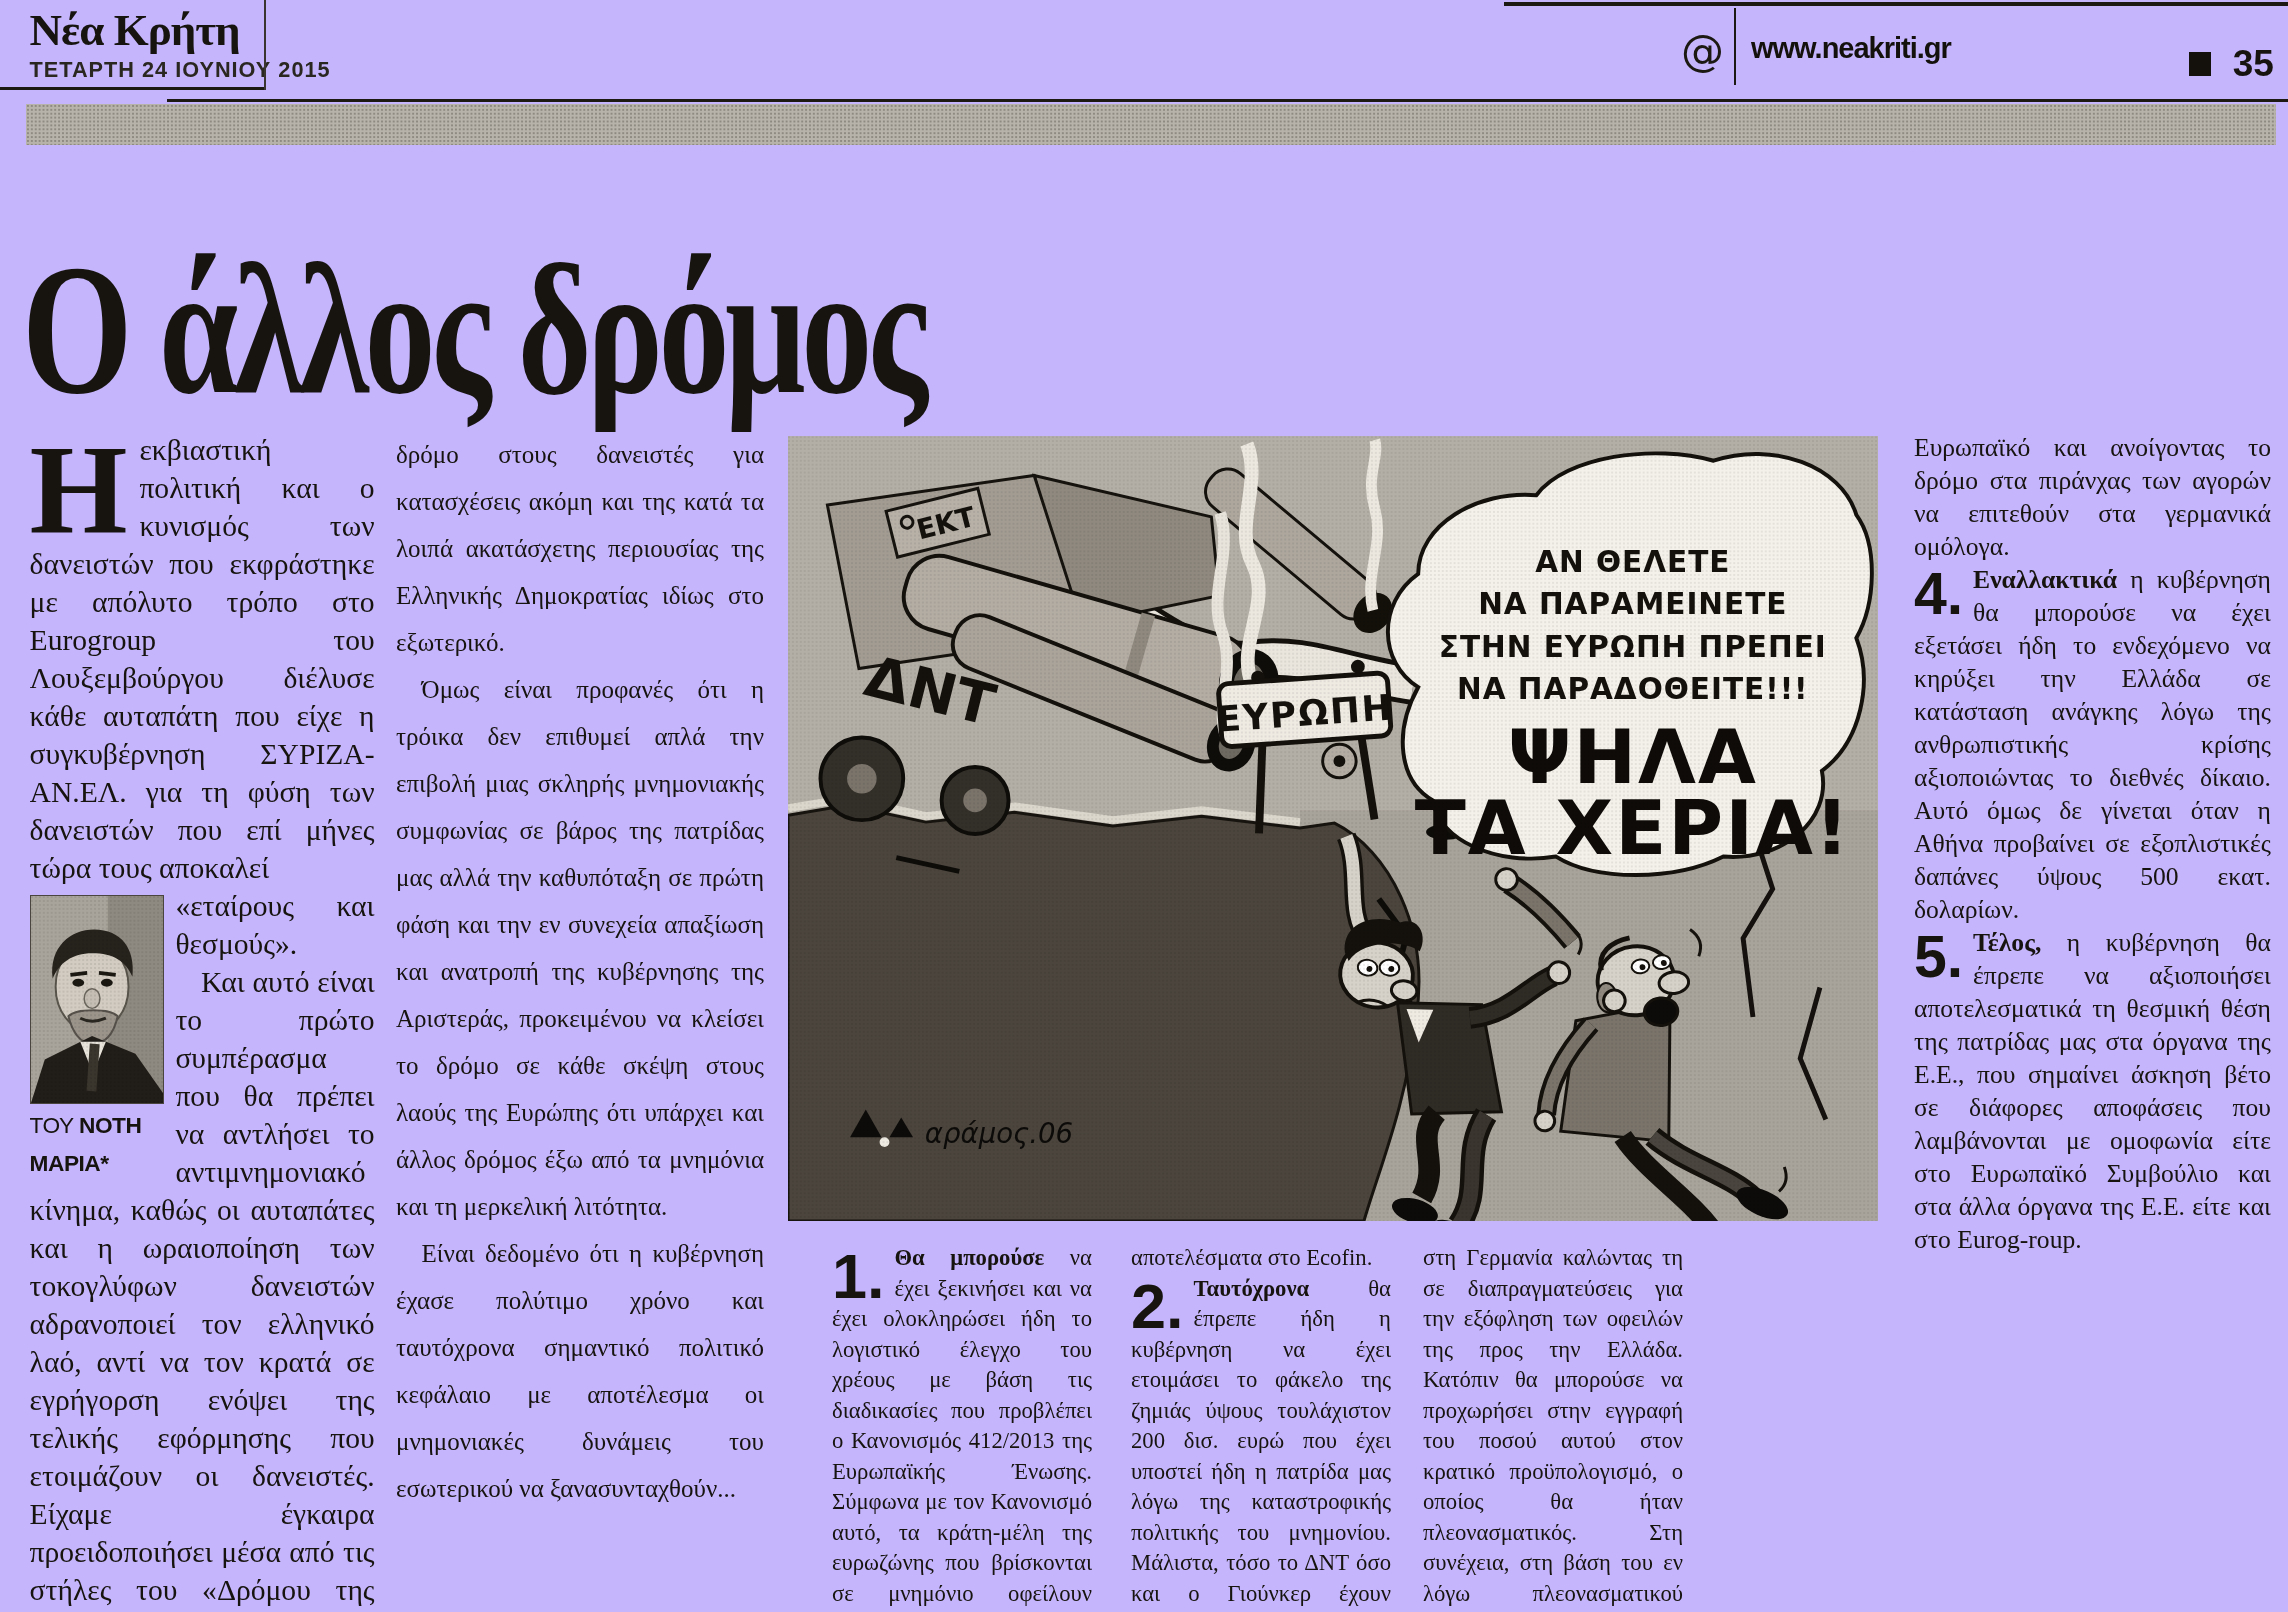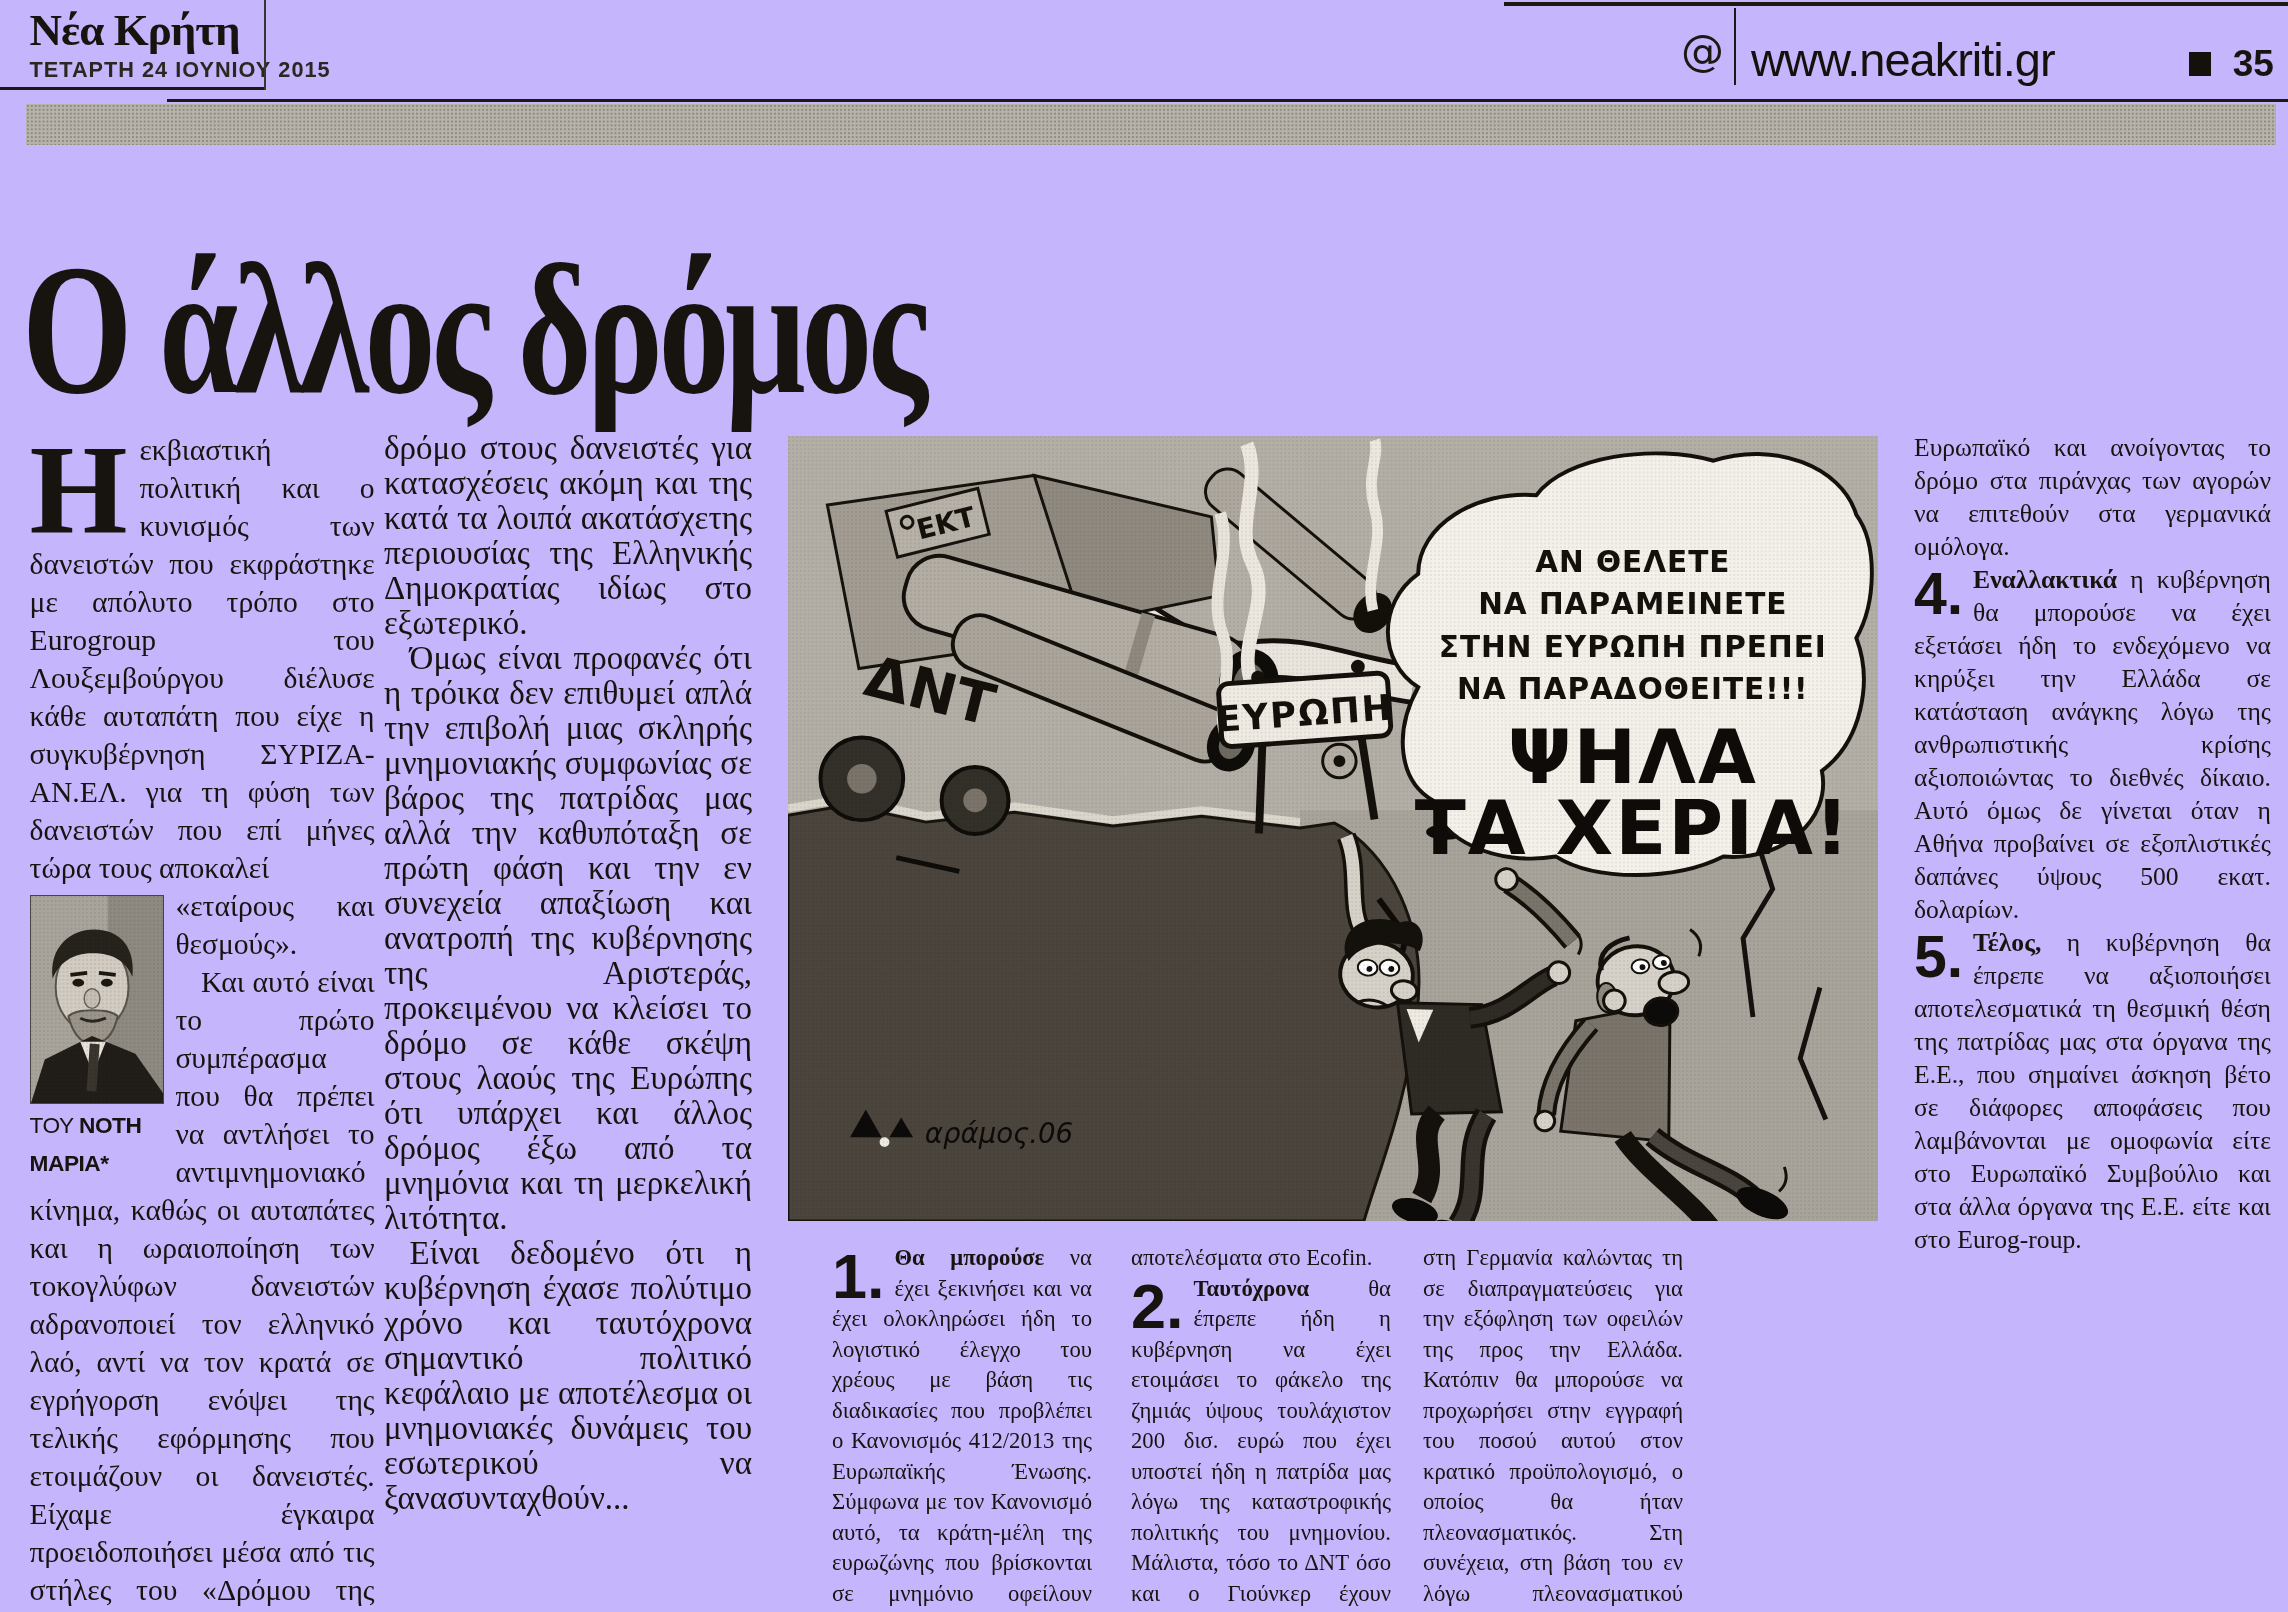--- a/index.html
+++ b/index.html
@@ -9,38 +9,38 @@
   
   .masthead{position:absolute;left:29.6px;top:3.9px;font-size:45px;font-weight:bold;letter-spacing:-1px;}
   .mast-date{position:absolute;left:29.6px;top:57px;font-family:"Liberation Sans",sans-serif;
              font-size:21.7px;font-weight:bold;letter-spacing:1px;color:#2a2721;}
   .mast-rule{position:absolute;left:0;top:87px;width:264px;height:3px;background:#1c1913;}
   .mast-divider{position:absolute;left:264px;top:0;width:2px;height:90px;background:#3a362f;}
   .top-right-rule{position:absolute;left:1504px;top:2px;width:784px;height:3.9px;background:#1c1913;}
   .at-symbol{position:absolute;left:1681px;top:25.6px;font-family:"DejaVu Sans",sans-serif;font-size:43px;color:#1c1913;}
   .site-divider{position:absolute;left:1734px;top:7.9px;width:2px;height:77px;background:#1c1913;}
   .site-url{position:absolute;left:1751px;top:31.5px;font-family:"Liberation Sans",sans-serif;
-            font-size:47px;font-weight:normal;letter-spacing:-1px;color:#14110c;}
+            font-size:29px;font-weight:bold;letter-spacing:-1px;color:#14110c;}
   .pagenum{position:absolute;left:2189px;top:43px;display:flex;align-items:center;gap:22px;
            font-family:"Liberation Sans",sans-serif;font-size:37px;font-weight:bold;}
   .pagenum .sq{display:inline-block;width:21.7px;height:23.6px;background:#14110c;}
   .head-rule{position:absolute;left:167px;top:99px;width:2121px;height:3px;background:#1c1913;}
   .gray-band{position:absolute;left:25.6px;top:104px;width:2250px;height:41px;background:#b7b3aa;
              background-image:radial-gradient(circle,rgba(20,17,12,.25) 1px,transparent 1.4px);background-size:3.9px 3.9px;}
 
   
   .headline{position:absolute;left:21.7px;top:110px;font-size:187px;line-height:1;font-weight:bold;
             letter-spacing:-5.9px;transform:scaleX(.76);transform-origin:0 0;white-space:nowrap;}
 
   
   .col{position:absolute;text-align:justify;overflow:hidden;}
   .col p{margin:0;}
   .indent{text-indent:25.6px;}
   .col1{left:29.6px;top:431px;width:345px;height:1181px;font-size:29.6px;line-height:38px;}
-  .col2{left:384px;top:431px;width:368px;height:1181px;font-size:33px;line-height:35px;}
+  .col2{left:396px;top:431px;width:368px;height:1181px;font-size:25px;line-height:47px;}
   .rightcol{left:1914px;top:431px;width:357px;height:1181px;font-size:25.6px;line-height:33px;}
   .bcol{top:1243px;width:260px;height:369px;font-size:22.7px;line-height:30.5px;}
   .bcol1{left:832px;} .bcol2{left:1131px;} .bcol3{left:1423px;}
 
   .dropcap{float:left;font-weight:bold;font-size:126px;line-height:.78;margin:9.9px 11.8px 0 0;}
   .lead{font-weight:bold;margin-top:44px;}
   .bignum{float:left;font-weight:bold;font-size:63px;line-height:.8;margin:7.9px 9.9px 0 0;
           font-family:"Liberation Sans",sans-serif;}
   .rightcol .bignum{font-size:59px;}
 

